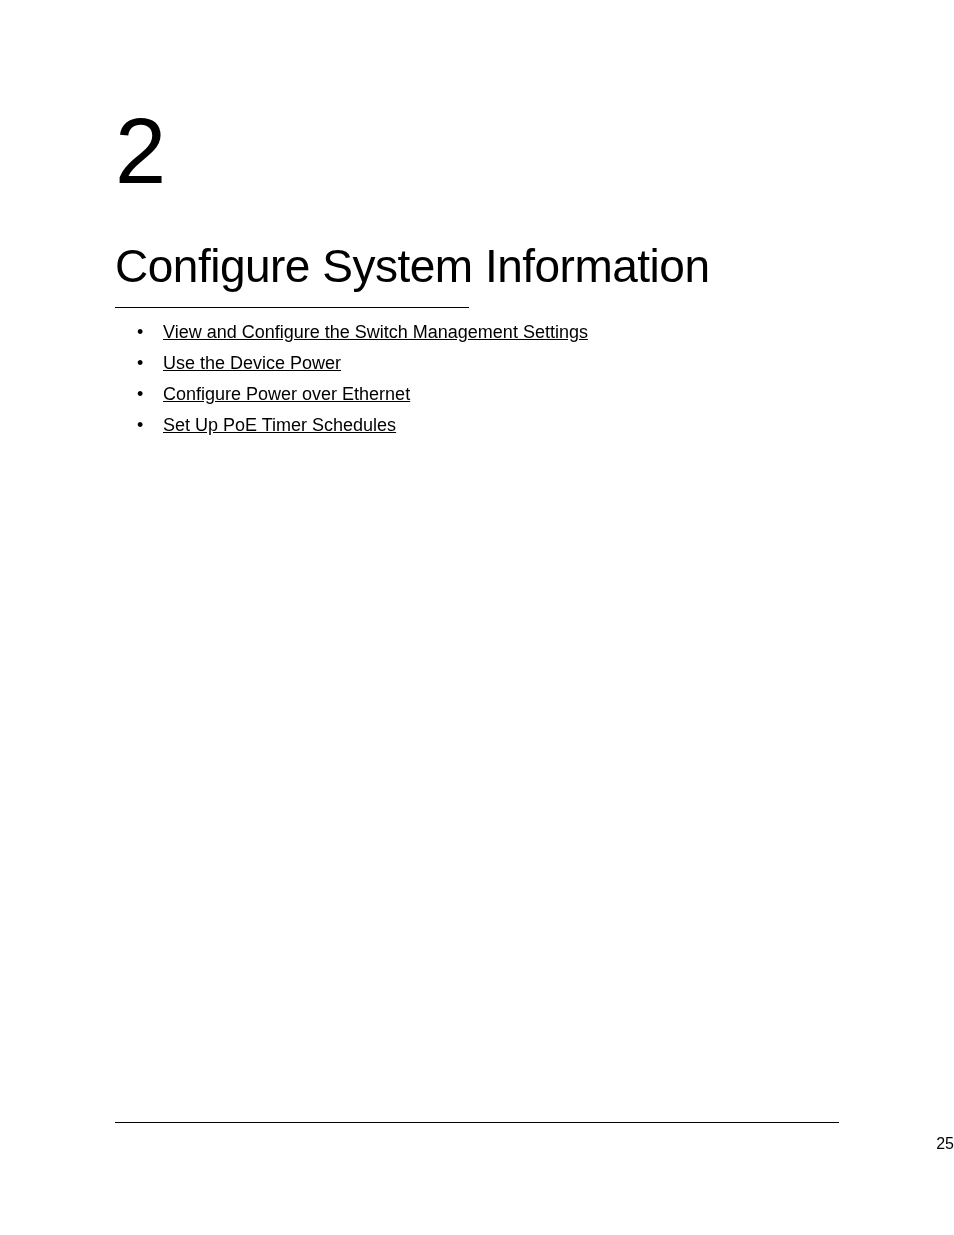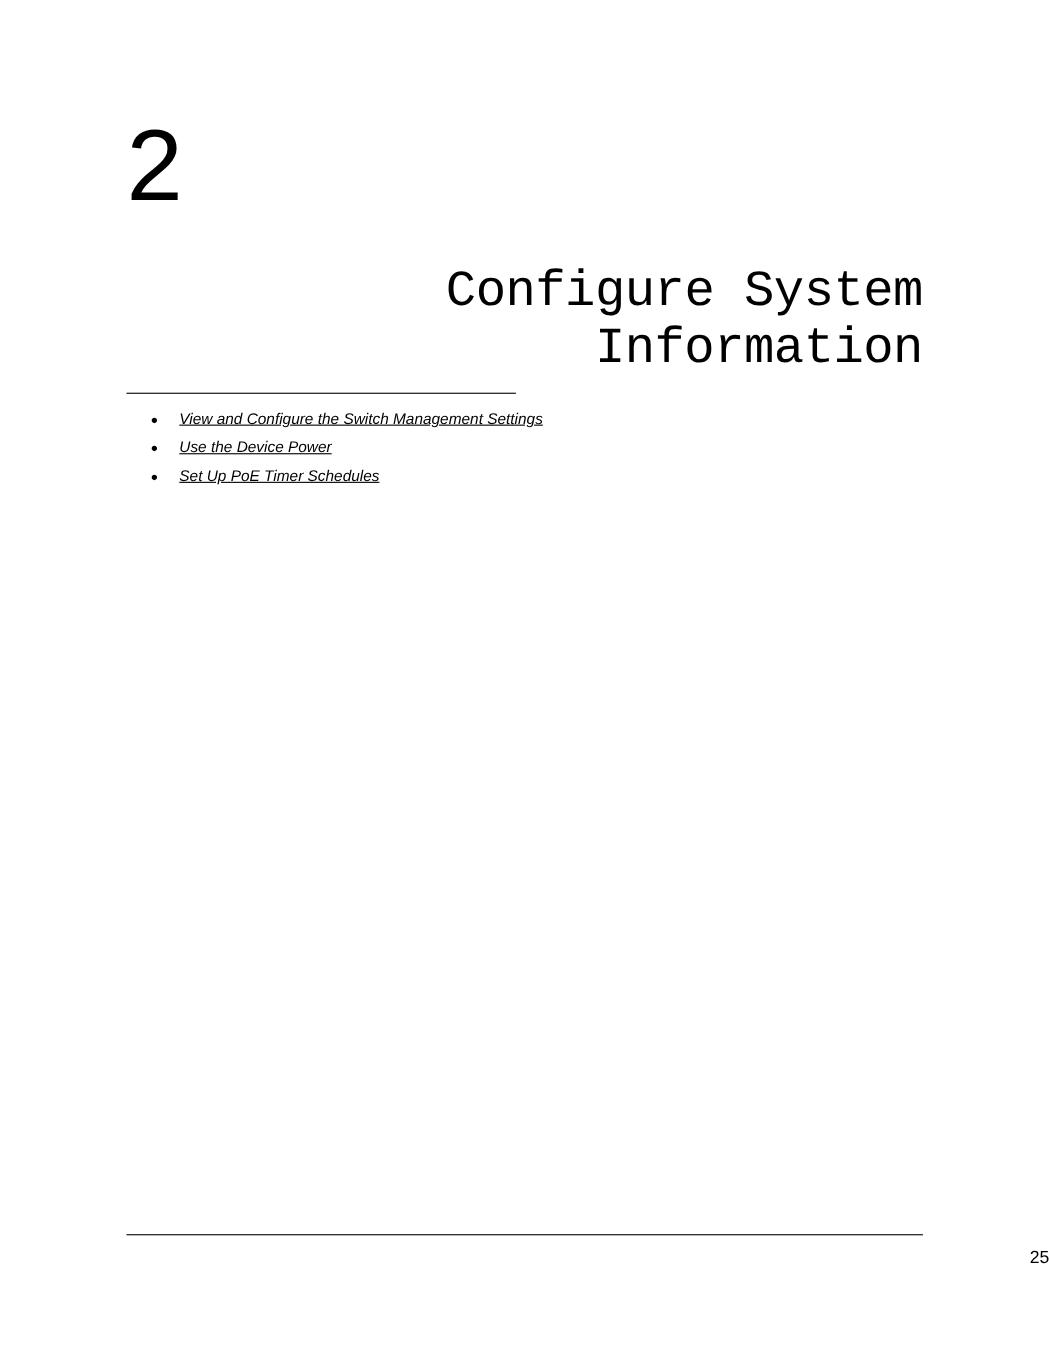--- a/index.html
+++ b/index.html
@@ -22,46 +22,44 @@
       font-size: 92px;
       font-weight: 300;
       line-height: 1;
       font-family: "Helvetica Neue", Helvetica, Arial, sans-serif;
       letter-spacing: -2px;
     }
     .chapter-title {
       font-size: 46px;
       font-weight: 300;
       margin-top: 42px;
-      font-family: Liberation Mono, monospace;
+      font-family: Liberation Sans, sans-serif;
       letter-spacing: -0.5px;
-      text-align: right;
     }
     .title-underline {
       width: 354px;
       height: 1px;
       background: #000000;
       margin-top: 14px;
     }
     .intro-text {
       margin-top: 118px;
       font-size: 18px;
       font-family: "Helvetica Neue", Helvetica, Arial, sans-serif;
     }
     .topic-list {
       margin-top: 14px;
       list-style: none;
       padding-left: 48px;
     }
     .topic-list li {
       position: relative;
       margin-bottom: 10px;
-      font-size: 14px;
+      font-size: 18px;
       font-family: "Helvetica Neue", Helvetica, Arial, sans-serif;
-      font-style: italic;
     }
     .topic-list li::before {
       content: "•";
       position: absolute;
       left: -26px;
       font-size: 18px;
     }
     .topic-link {
       text-decoration: underline;
       color: #000000;
@@ -87,18 +85,19 @@
 </head>
 <body>
 
 <div class="page-content">
   <div class="chapter-number">2</div>
   <div class="chapter-title">Configure System Information</div>
   <div class="title-underline"></div>
   <ul class="topic-list">
     <li><span class="topic-link">View and Configure the Switch Management Settings</span></li>
     <li><span class="topic-link">Use the Device Power</span></li>
+    <li><span class="topic-link">Configure Power over Ethernet</span></li>
     <li><span class="topic-link">Set Up PoE Timer Schedules</span></li>
   </ul>
 </div>
 
 <div class="footer-line"></div>
 <div class="page-number">25</div>
 
 </body></html>

